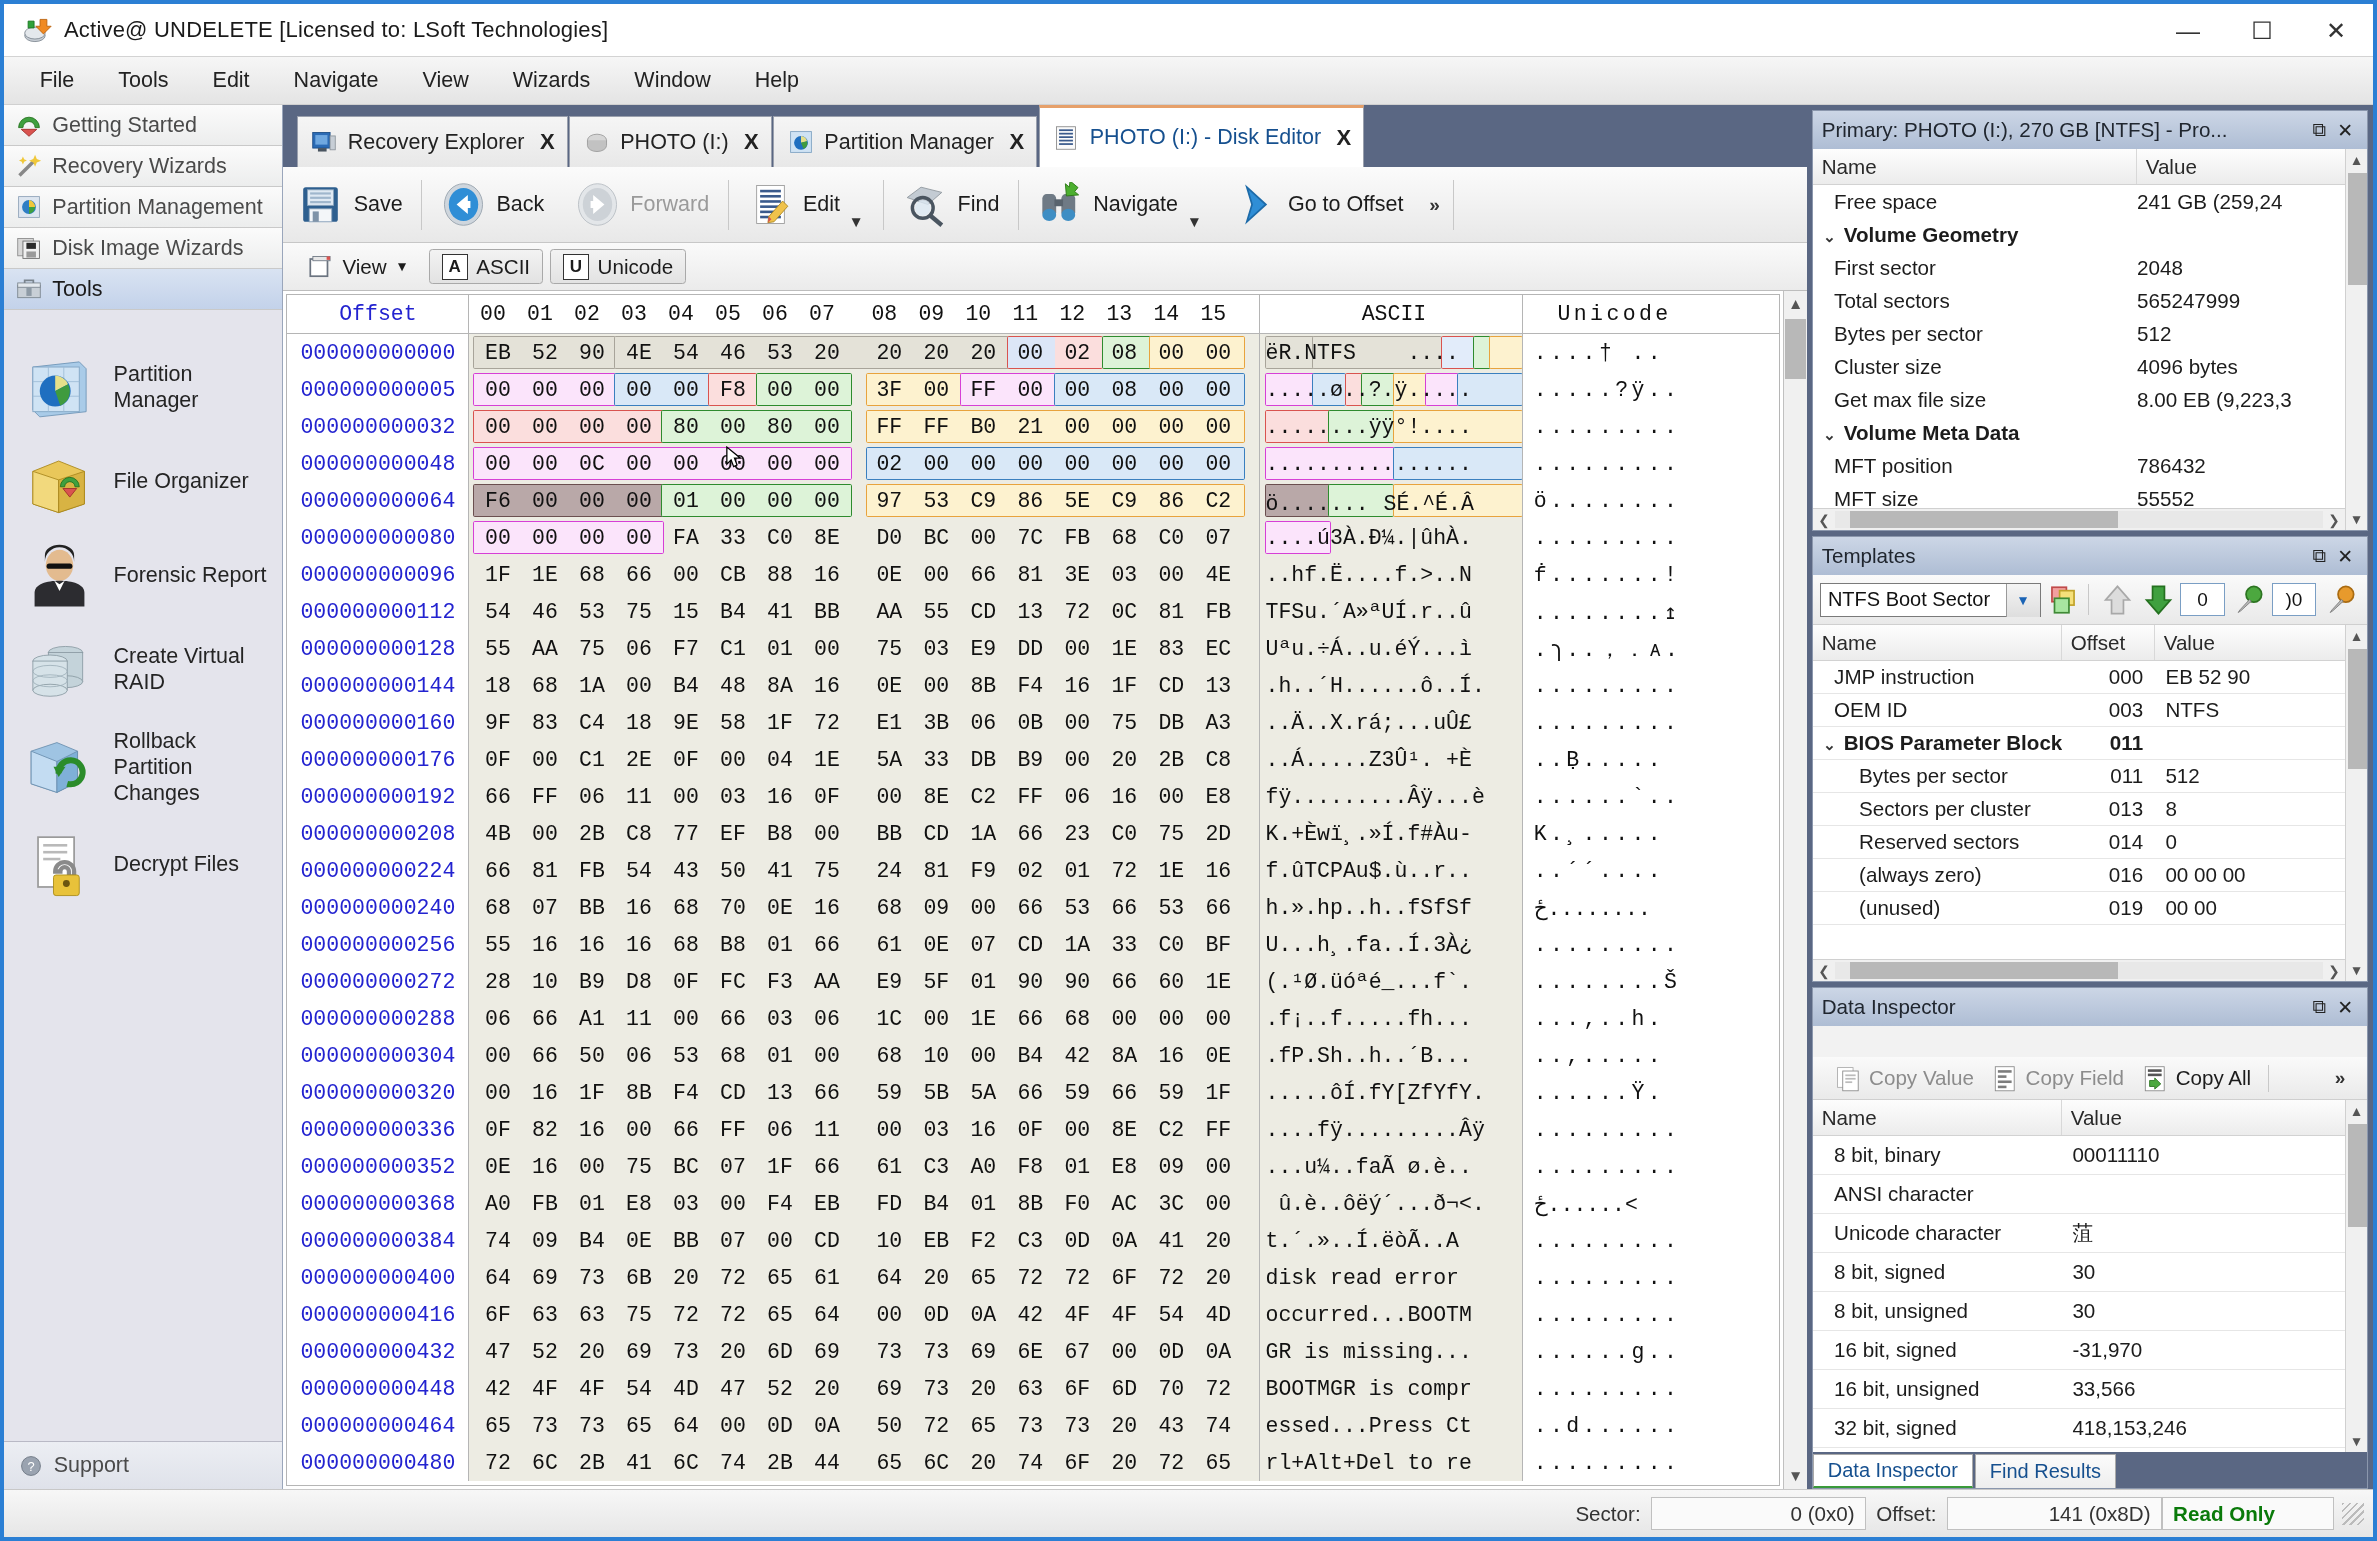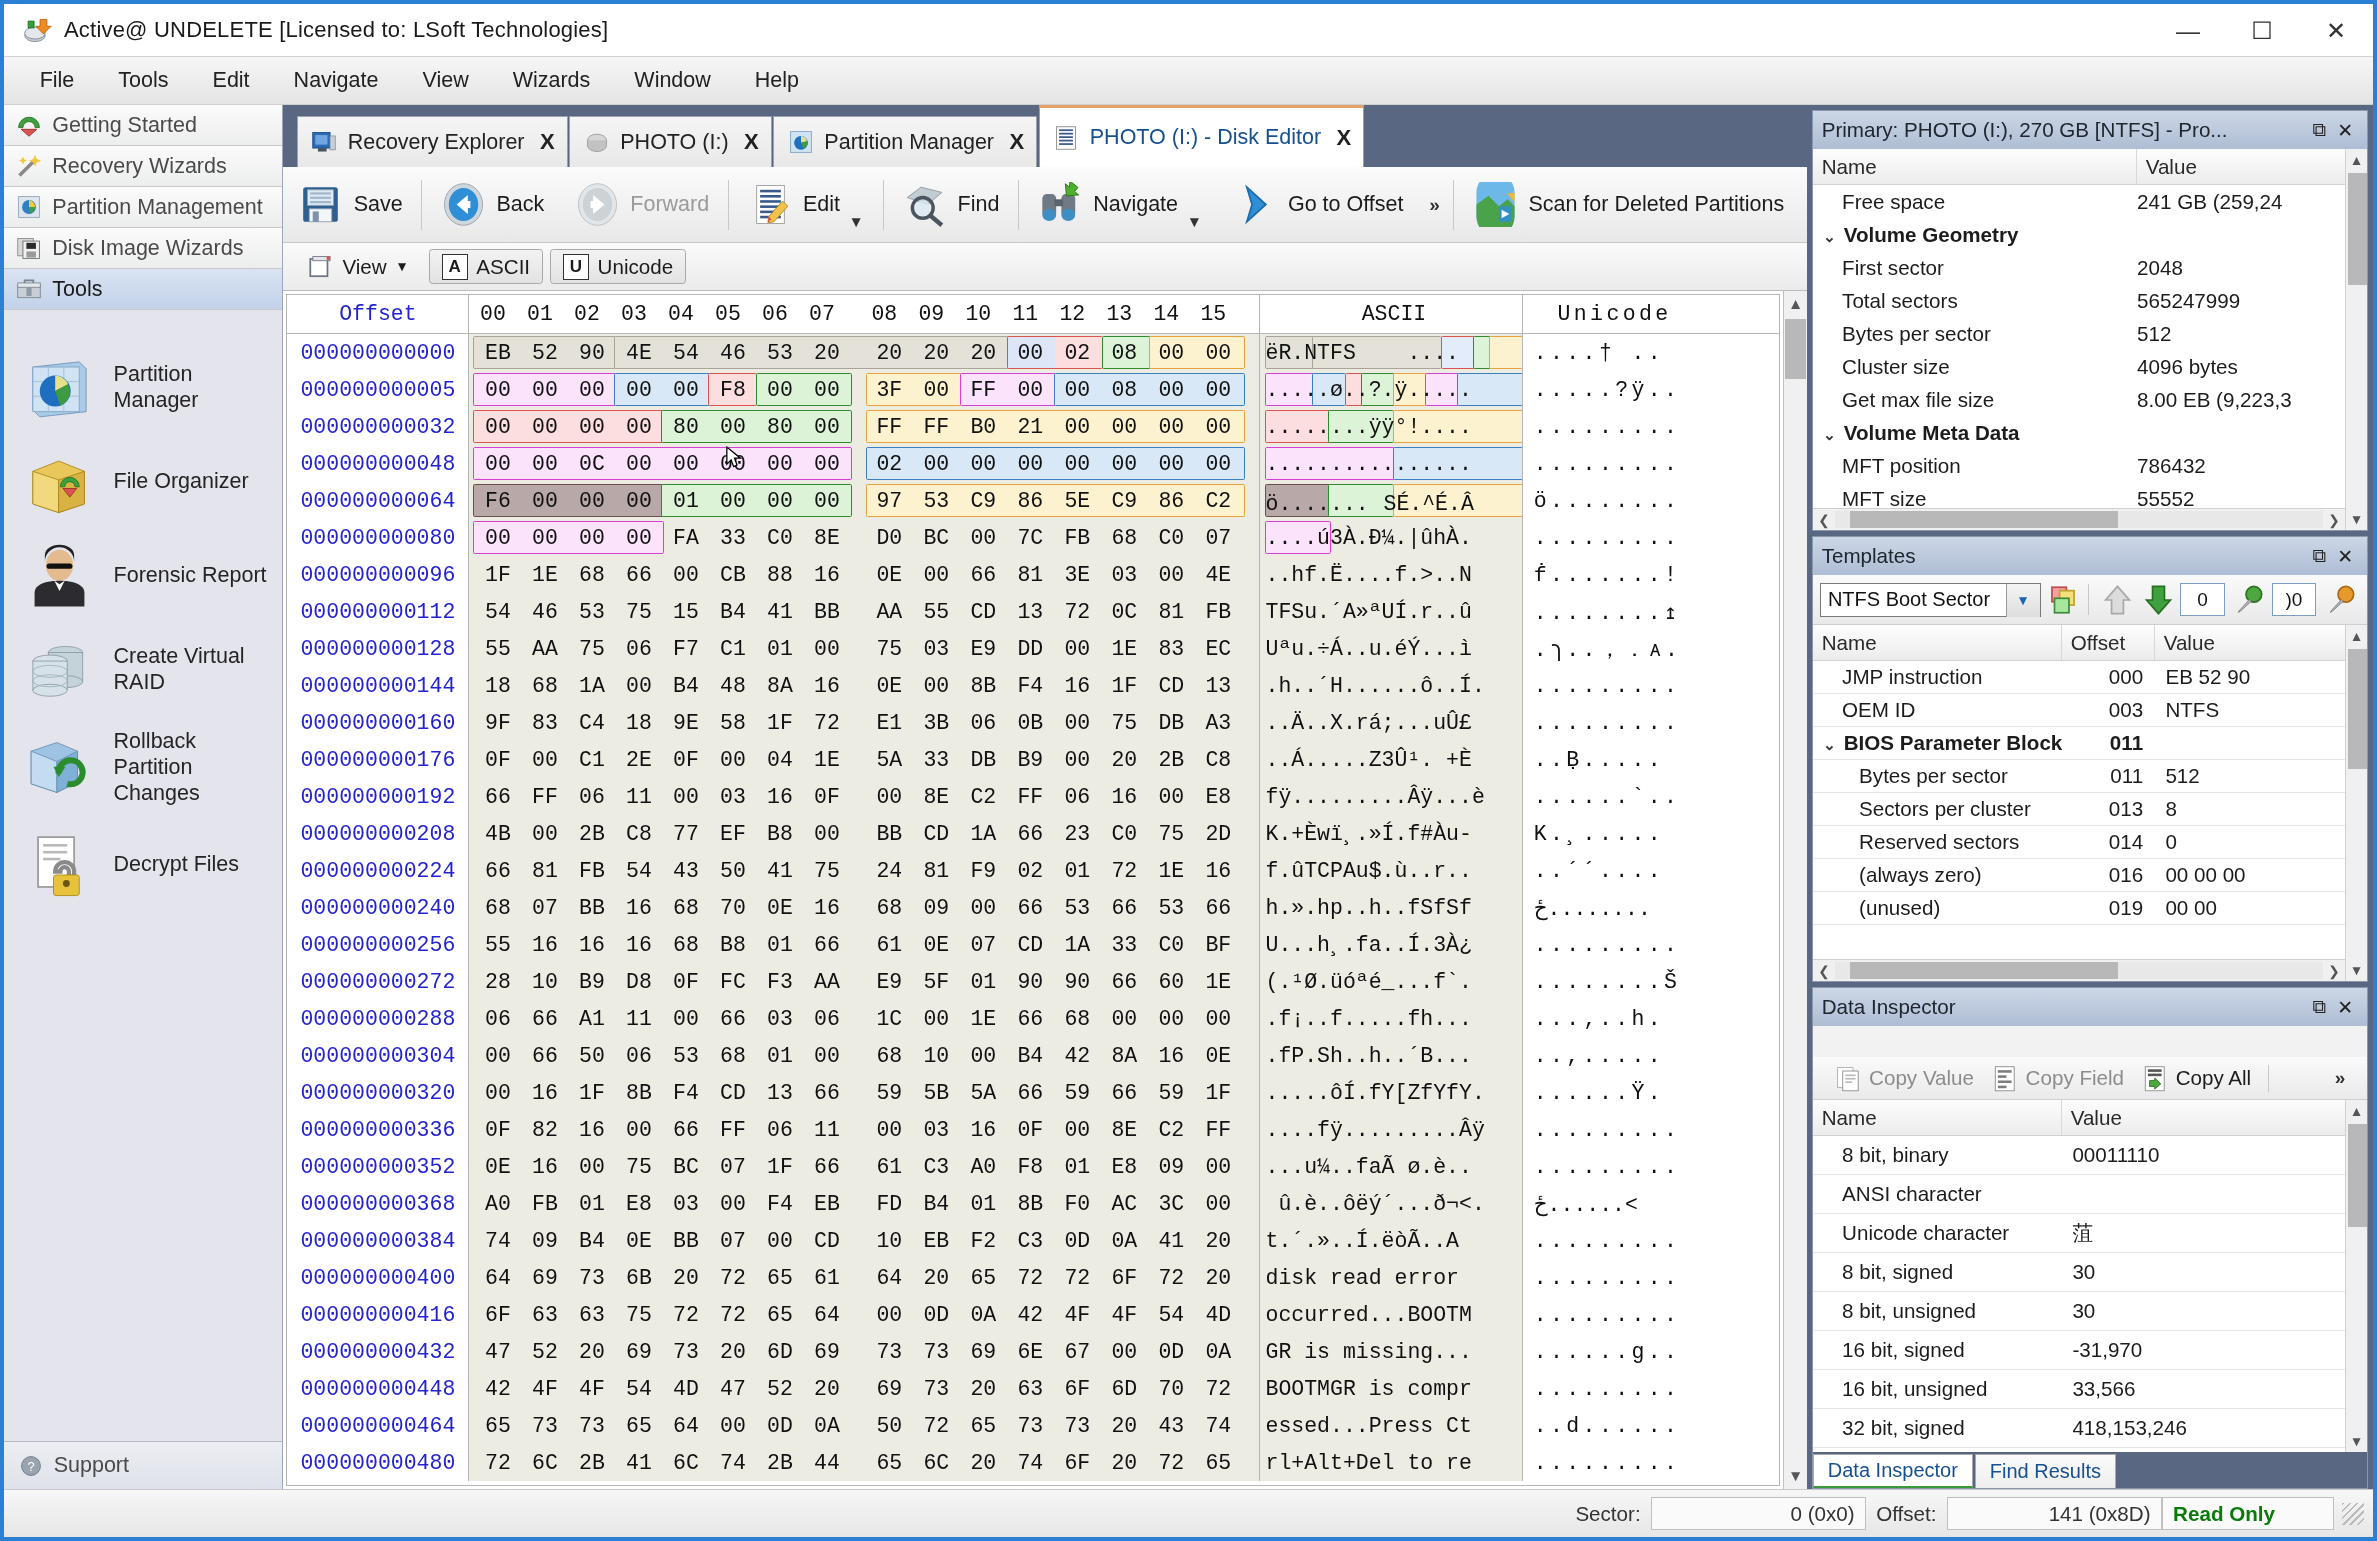--- a/index.html
+++ b/index.html
@@ -149,21 +149,21 @@
   .panel-hdr .ttl { flex:1 1 auto; white-space:nowrap;overflow:hidden;text-overflow:ellipsis;}
   .panel-hdr .pb { width:26px;text-align:center;font-size:19px;color:#222;}
   .grid { flex:1 1 auto; display:flex;flex-direction:column;background:#fff;min-height:0;overflow:hidden;}
   .grid-hdr { display:flex;height:36px;flex:0 0 auto;
               background:linear-gradient(to bottom,#fdfdfd,#ececec);border-bottom:0.9px solid #d2d2d2;}
   .grid-hdr div { display:flex;align-items:center;padding-left:8.6px;font-size:20.6px;color:#2a2a2a;
                   border-right:0.9px solid #d8d8d8;}
   .grid-rows { flex:1 1 auto; overflow:hidden; }
   .grow { display:flex;height:33px;align-items:center;font-size:20.6px;color:#1c1c1c; }
   .grow.bordered { border-bottom:0.9px solid #e6e6e6; }
-  .gname { padding-left:29px; overflow:hidden;white-space:nowrap; }
+  .gname { padding-left:21px; overflow:hidden;white-space:nowrap; }
   .gname.grp { padding-left:10px; font-weight:bold; }
   .gname.sub { padding-left:46px; }
   .gval { overflow:hidden;white-space:nowrap; }
   .twist { display:inline-block;width:20.6px;font-size:15.4px;color:#333; }
   .hscroll { height:22px;background:#f0f0f0;border-top:0.9px solid #d0d0d0;display:flex;align-items:center;flex:0 0 auto;}
   .hscroll .arw{width:22px;text-align:center;font-size:13.7px;color:#555;}
   .hscroll .trough{flex:1 1 auto;height:17px;background:#e8e8e8;position:relative;}
   .hscroll .thumb{position:absolute;left:0;top:0;height:17px;background:#b8b8b8;}
   .gvscroll{width:22px;background:#f0f0f0;border-left:0.9px solid #d0d0d0;flex:0 0 auto;display:flex;flex-direction:column;}
   .gvscroll .arw{height:22px;display:flex;align-items:center;justify-content:center;font-size:13.7px;color:#555;}
@@ -504,32 +504,20 @@
         <div class="tb">
           <span class="tbic">
             <svg width="45" height="45" viewBox="0 0 52 52">
                 <path d="M16 6 L38 26 L16 46 L22 26 Z" fill="#2f8ed6" stroke="#1c6aa8" stroke-width="2"></path>
               </svg>
           </span>
           <span>Go to Offset</span>
         </div>
         <div class="chev">»</div>
         <div class="tbsep"></div>
-        <div class="tb">
-          <span class="tbic">
-            <svg width="45" height="45" viewBox="0 0 52 52">
-                <path d="M4 12 A22 22 0 0 1 48 12 L48 40 A22 22 0 0 1 4 40 Z" fill="#6cb8e8"></path>
-                <path d="M4 26 L18 16 L30 28 L40 20 L48 28 L48 40 A22 22 0 0 1 4 40 Z" fill="#4aa24a"></path>
-                <path d="M26 16 L40 14 L48 24 L48 12 Z" fill="#e8b93a"></path>
-                <path d="M30 28 L44 28 L44 46 L30 46 Z" fill="#2f8ed6" opacity="0.85"></path>
-                <path d="M33 32 L42 37 L33 42 Z" fill="#fff"></path>
-              </svg>
-          </span>
-          <span>Scan for Deleted Partitions</span>
-        </div>
       </div>
 
       <div class="viewbar">
         <div class="vbtn">
           <span style="width:27.5px;height:27.5px;margin-right:8.6px;display:inline-block;">
             <svg width="27.5" height="27.5" viewBox="0 0 32 32">
                 <rect x="5" y="7" width="20" height="20" fill="#fff" stroke="#6b7480" stroke-width="2"></rect>
                 <rect x="8" y="4" width="20" height="5" fill="#e7e7e7" stroke="#6b7480"></rect>
                 <rect x="24" y="4" width="4" height="4" fill="#d9534f"></rect>
               </svg>

